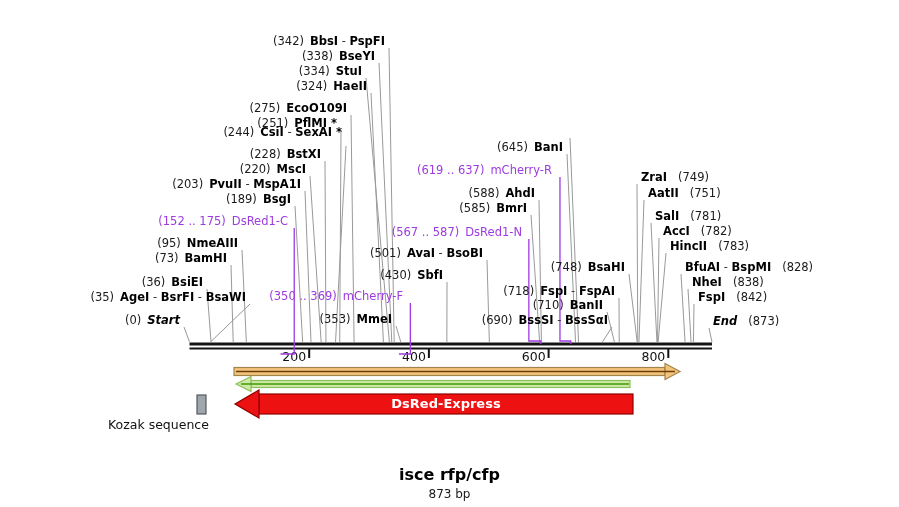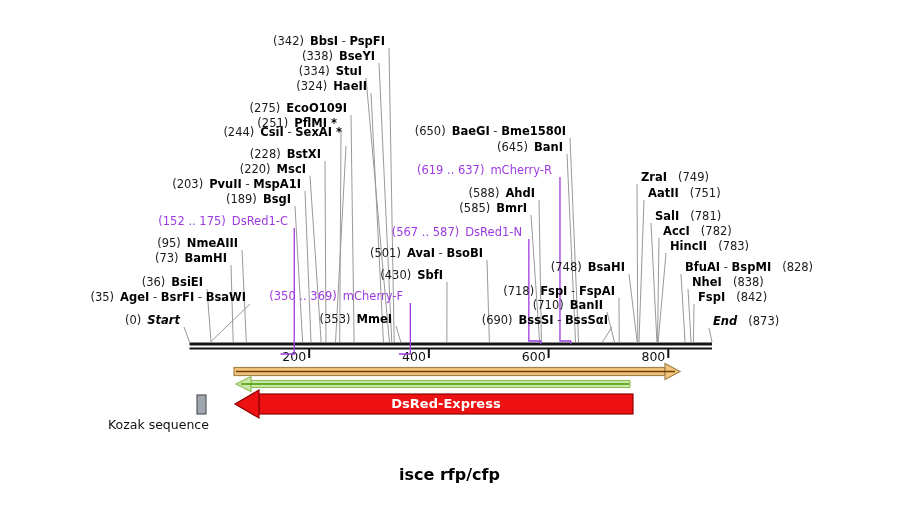--- a/index.html
+++ b/index.html
@@ -99,21 +99,20 @@
       <div class="map-label" style="right: 557px; top: 126px;"><span class="pos" style="margin-right: 6px;">(244)</span><span class="name"><span>CsiI</span><span class="sep"> - </span><span>SexAI *</span></span></div>
       <div class="map-label" style="right: 578px; top: 148px;"><span class="pos" style="margin-right: 6px;">(228)</span><span class="name"><span>BstXI</span></span></div>
       <div class="map-label" style="right: 593px; top: 163px;"><span class="pos" style="margin-right: 6px;">(220)</span><span class="name"><span>MscI</span></span></div>
       <div class="map-label" style="right: 598px; top: 178px;"><span class="pos" style="margin-right: 6px;">(203)</span><span class="name"><span>PvuII</span><span class="sep"> - </span><span>MspA1I</span></span></div>
       <div class="map-label" style="right: 608px; top: 193px;"><span class="pos" style="margin-right: 6px;">(189)</span><span class="name"><span>BsgI</span></span></div>
       <div class="map-label" style="right: 661px; top: 237px;"><span class="pos" style="margin-right: 6px;">(95)</span><span class="name"><span>NmeAIII</span></span></div>
       <div class="map-label" style="right: 672px; top: 252px;"><span class="pos" style="margin-right: 6px;">(73)</span><span class="name"><span>BamHI</span></span></div>
       <div class="map-label" style="right: 696px; top: 276px;"><span class="pos" style="margin-right: 6px;">(36)</span><span class="name"><span>BsiEI</span></span></div>
       <div class="map-label" style="right: 653px; top: 291px;"><span class="pos" style="margin-right: 6px;">(35)</span><span class="name"><span>AgeI</span><span class="sep"> - </span><span>BsrFI</span><span class="sep"> - </span><span>BsaWI</span></span></div>
       <div class="map-label" style="right: 719px; top: 314px;"><span class="pos" style="margin-right: 6px;">(0)</span><span class="name italic"><span>Start</span></span></div>
-      <div class="map-label" style="right: 333px; top: 125px;"><span class="pos" style="margin-right: 6px;">(650)</span><span class="name"><span>BaeGI</span><span class="sep"> - </span><span>Bme1580I</span></span></div>
       <div class="map-label" style="right: 336px; top: 141px;"><span class="pos" style="margin-right: 6px;">(645)</span><span class="name"><span>BanI</span></span></div>
       <div class="map-label" style="right: 364px; top: 187px;"><span class="pos" style="margin-right: 6px;">(588)</span><span class="name"><span>AhdI</span></span></div>
       <div class="map-label" style="right: 372px; top: 202px;"><span class="pos" style="margin-right: 6px;">(585)</span><span class="name"><span>BmrI</span></span></div>
       <div class="map-label" style="right: 416px; top: 247px;"><span class="pos" style="margin-right: 6px;">(501)</span><span class="name"><span>AvaI</span><span class="sep"> - </span><span>BsoBI</span></span></div>
       <div class="map-label" style="right: 456px; top: 269px;"><span class="pos" style="margin-right: 6px;">(430)</span><span class="name"><span>SbfI</span></span></div>
       <div class="map-label" style="right: 507px; top: 313px;"><span class="pos" style="margin-right: 6px;">(353)</span><span class="name"><span>MmeI</span></span></div>
       <div class="map-label" style="right: 291px; top: 314px;"><span class="pos" style="margin-right: 6px;">(690)</span><span class="name"><span>BssSI</span><span class="sep"> - </span><span>BssSαI</span></span></div>
       <div class="map-label" style="right: 284px; top: 285px;"><span class="pos" style="margin-right: 6px;">(718)</span><span class="name"><span>FspI</span><span class="sep"> - </span><span>FspAI</span></span></div>
       <div class="map-label" style="right: 296px; top: 299px;"><span class="pos" style="margin-right: 6px;">(710)</span><span class="name"><span>BanII</span></span></div>
       <div class="map-label" style="right: 274px; top: 261px;"><span class="pos" style="margin-right: 6px;">(748)</span><span class="name"><span>BsaHI</span></span></div>
@@ -132,14 +131,15 @@
       <div class="map-label purple" style="right: 347px; top: 164px;"><span class="pos" style="margin-right: 6px;">(619 .. 637)</span><span class="name"><span>mCherry-R</span></span></div>
     </div>
 
 
   <div class="arrow-label" id="dsred-label" style="left: 259px; width: 374px; top: 396px;">DsRed-Express</div>
 
   <div class="kozak-label" id="kozak-label" style="left: 108px; top: 417px;">Kozak sequence</div>
 
   <div class="title-block">
     <div class="title-name">isce rfp/cfp</div>
+    <div class="title-len">873 bp</div>
   </div>
 </div>
 
 </body></html>

